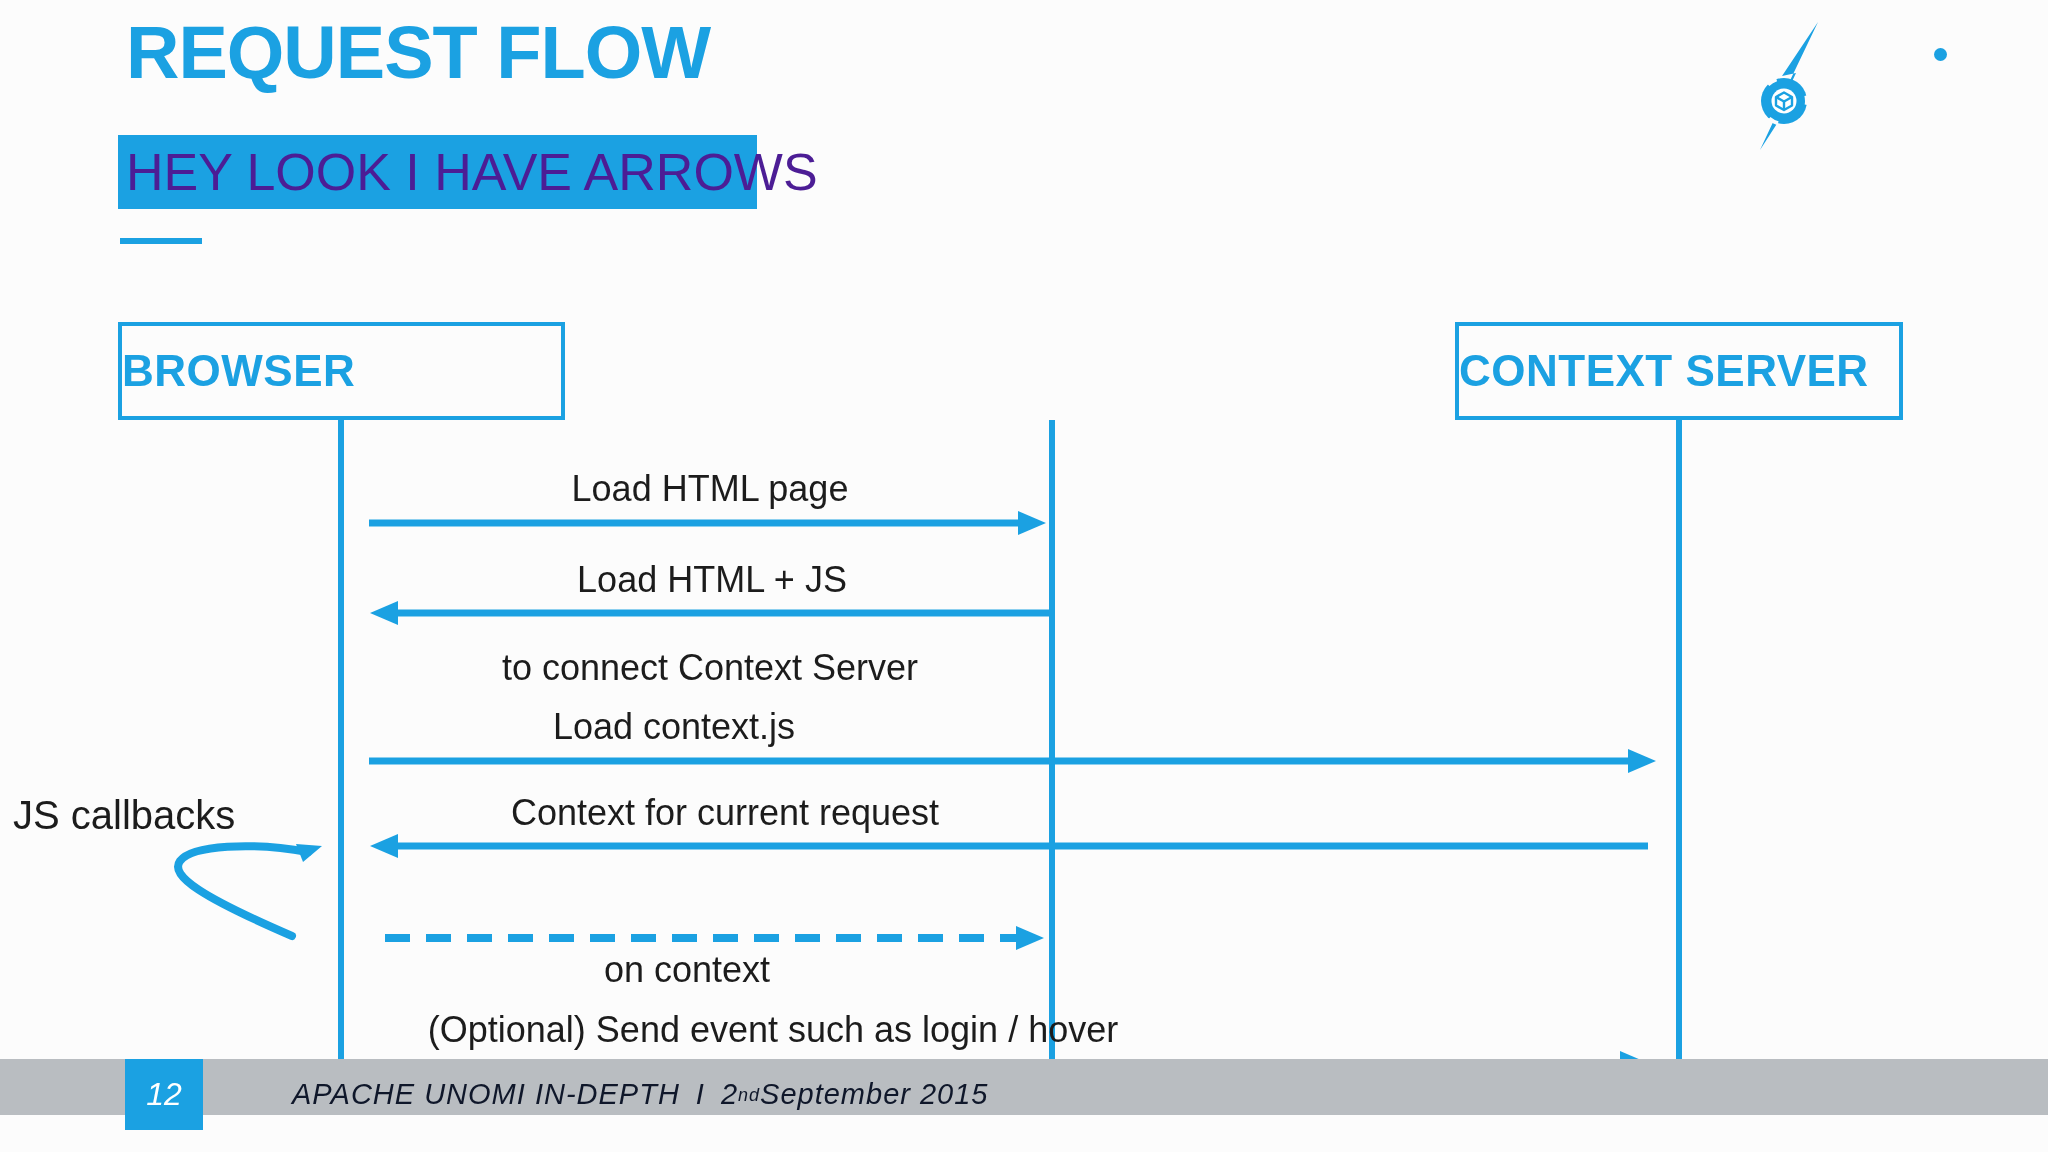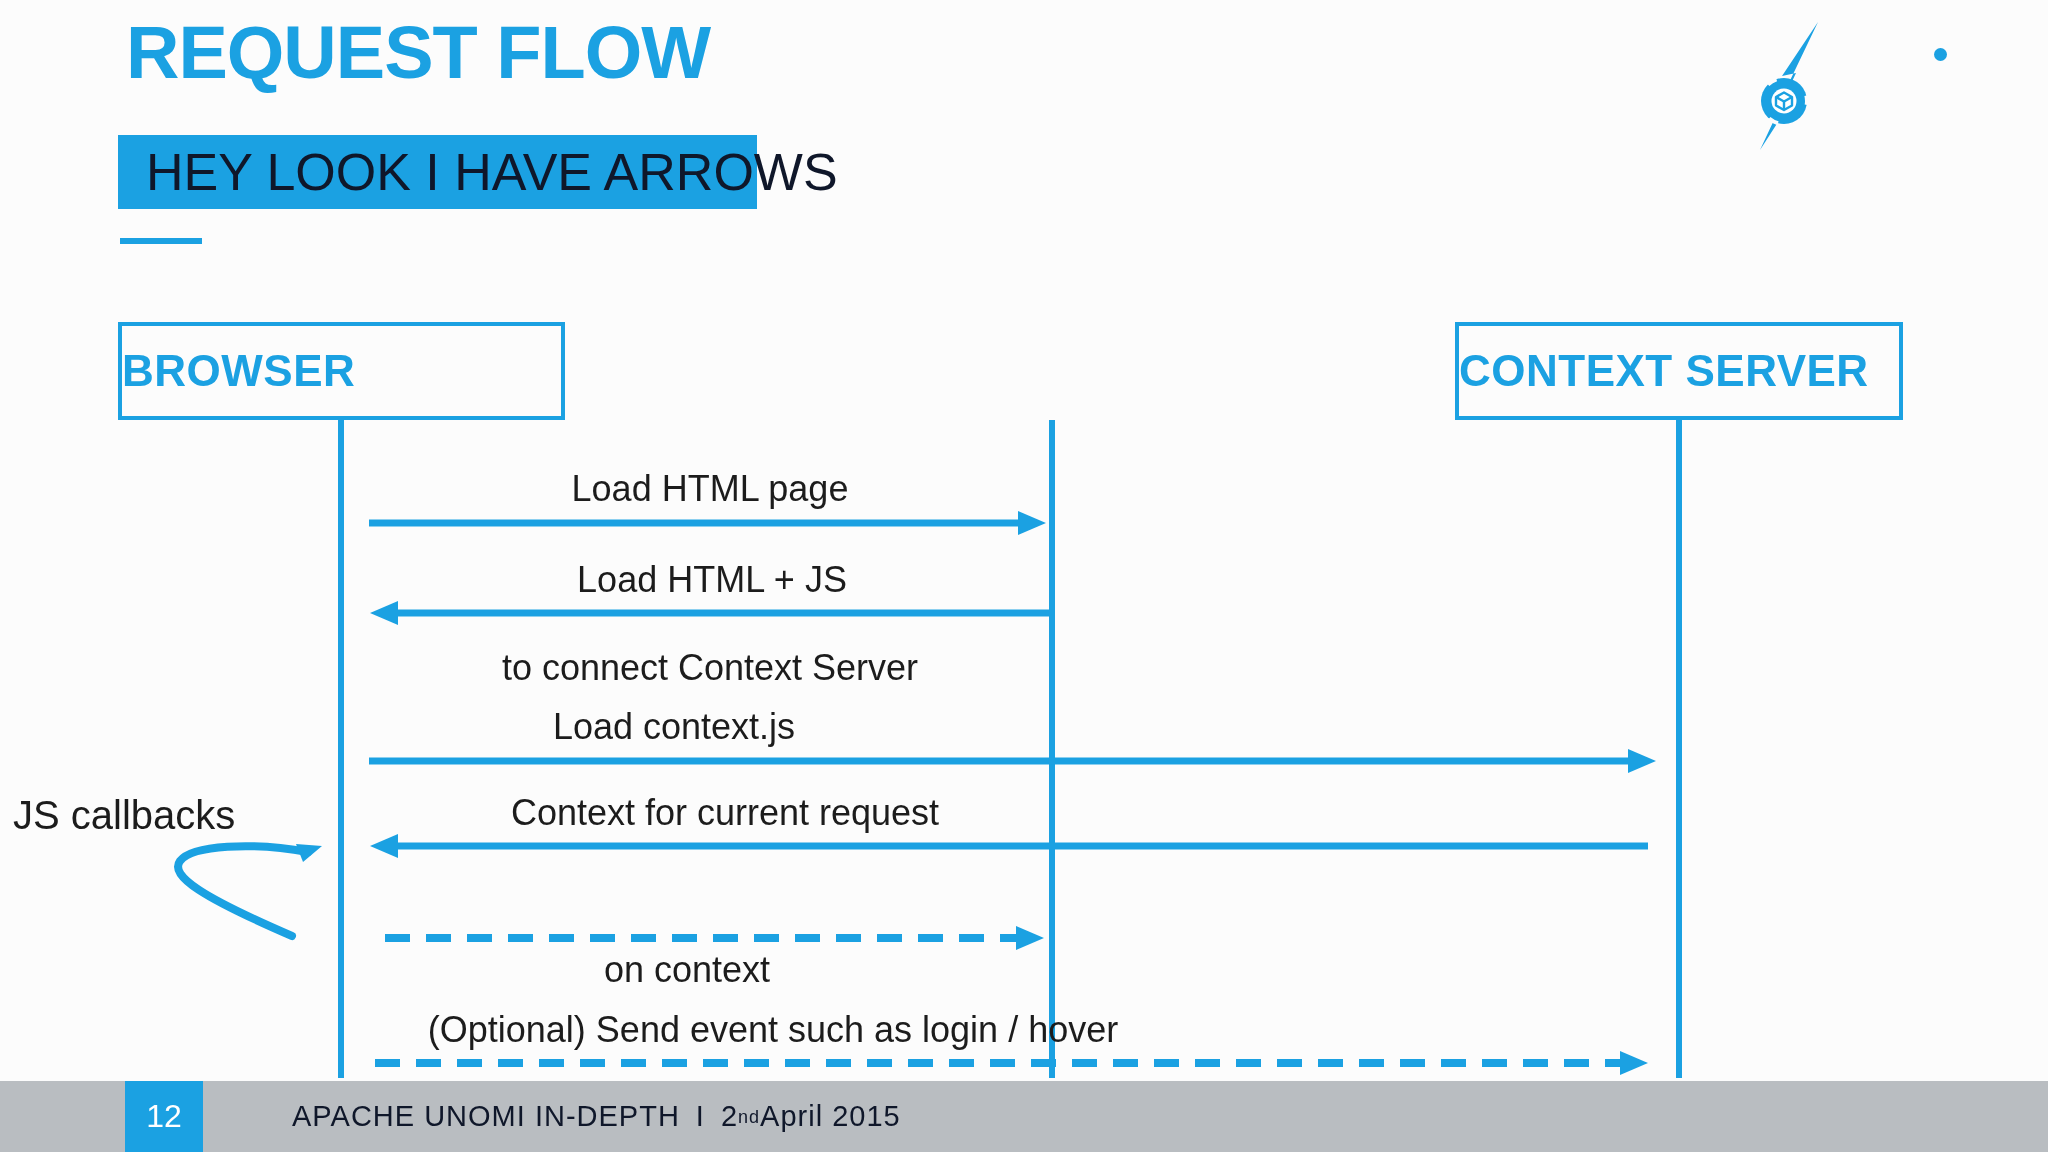--- a/index.html
+++ b/index.html
@@ -14,22 +14,22 @@
   .title{
     position:absolute;left:126px;top:10px;
     font-size:74px;font-weight:800;letter-spacing:-1px;
     color:#1ba1e2;white-space:nowrap;
   }
   .banner{
     position:absolute;left:118px;top:135px;width:639px;height:74px;
     background:#1ba1e2;display:flex;align-items:center;
   }
   .banner span{
-    color:#0f172a;font-size:52px;font-weight:400;
-    padding-left:28px;white-space:nowrap;letter-spacing:0px;
+    color:#4c1d95;font-size:52px;font-weight:400;
+    padding-left:8px;white-space:nowrap;letter-spacing:0px;
   }
   .accent-dash{
     position:absolute;left:120px;top:238px;width:82px;height:6px;
     background:#1ba1e2;
   }
   
   .logo{position:absolute;left:1738px;top:12px;width:300px;height:145px;}
   .logo-svg{position:absolute;left:0;top:0;}
   .logo-word{
     position:absolute;left:92px;top:28px;
@@ -59,22 +59,23 @@
   .msg-label{
     position:absolute;transform:translate(-50%,-50%);
     font-size:36px;font-weight:400;color:#1c1c1c;white-space:nowrap;
   }
   .js-callbacks{
     position:absolute;left:13px;top:793px;
     font-size:40px;font-weight:400;color:#1c1c1c;white-space:nowrap;
   }
   
   .footer{
-    position:absolute;left:0;top:1081px;width:2048px;height:71px;
+    position:absolute;left:0;top:1059px;width:2048px;height:56px;
     background:#b9bdc1;
+    font-style:italic;
   }
   .page-box{
     position:absolute;left:125px;top:0;width:78px;height:71px;
     background:#1ba1e2;display:flex;align-items:center;justify-content:center;
   }
   .page-box span{color:#ffffff;font-size:32px;font-weight:400;}
   .footer-text{
     position:absolute;left:292px;top:0;height:71px;
     display:flex;align-items:center;
     color:#0f172a;font-size:29px;letter-spacing:1px;white-space:nowrap;
@@ -158,17 +159,17 @@
 
   <div class="footer">
     <div class="page-box">
       <span>12</span>
     </div>
     <div class="footer-text">
       <span>APACHE UNOMI IN-DEPTH</span>
       <span class="sep">I</span>
       <span>2</span>
         <sup>nd</sup>
-      <span> April 2015</span>
+      <span> September 2015</span>
     </div>
   </div>
 
 </div>
 
 </body></html>

